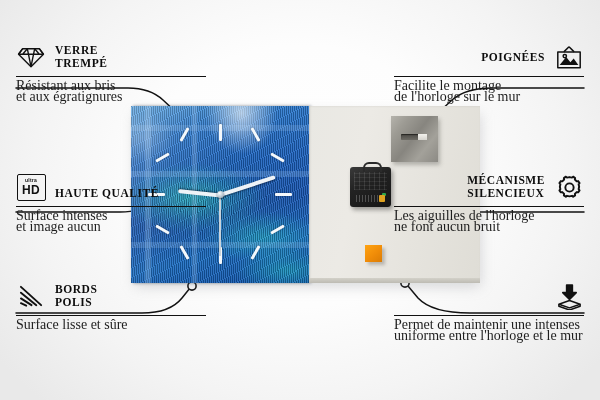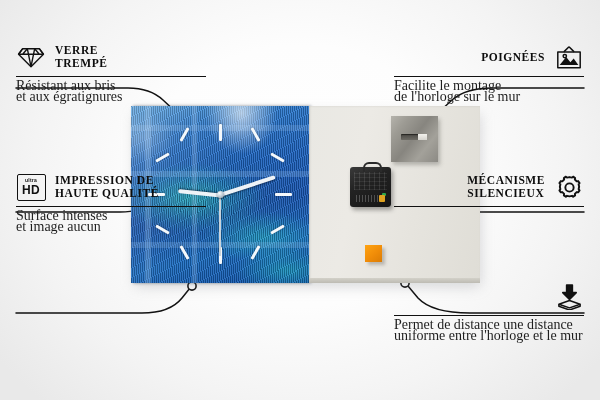--- a/index.html
+++ b/index.html
@@ -289,31 +289,51 @@
 
   <div class="callout left" id="co-impression">
     <div class="co-head">
       <span class="co-icon">
         <span class="hd-badge">
           <span class="u">ultra</span>
           <span class="h">HD</span>
         </span>
       </span>
       <span class="co-title">
-        <span>IMPRESSION DE</span><br>
+        <br>
         <span>HAUTE QUALITÉ</span>
       </span>
     </div>
     <div class="co-rule"></div>
     <div class="co-desc">
       <span>Surface intenses</span><br>
       <span>et image aucun</span>
     </div>
   </div>
 
+  <div class="callout left" id="co-bords">
+    <div class="co-head">
+      <span class="co-icon">
+        <svg viewBox="0 0 28 26" width="27" height="25" fill="none" stroke="#111" stroke-width="2" stroke-linecap="round">
+          <path d="M3 3 L24 22"></path>
+            <path d="M3 9 L19 22"></path>
+            <path d="M3 15 L14 22"></path>
+            <path d="M3 20 L8.5 22.5"></path>
+        </svg>
+      </span>
+      <span class="co-title">
+        <span>BORDS</span><br>
+        <span>POLIS</span>
+      </span>
+    </div>
+    <div class="co-rule"></div>
+    <div class="co-desc">
+      <span>Surface lisse et sûre</span>
+    </div>
+  </div>
 
   <div class="callout right" id="co-poignees">
     <div class="co-head">
       <span class="co-icon">
         <svg viewBox="0 0 30 26" width="28" height="25" fill="none" stroke="#111" stroke-width="1.6" stroke-linejoin="round">
           <rect x="3" y="7" width="24" height="17"></rect>
           <path d="M15 1.5 L9.5 7 M15 1.5 L20.5 7"></path>
           <path d="M5 21 L12 12.5 L16.5 18 L20 14 L25 21 Z" fill="#111" stroke="none"></path>
           <circle cx="10.5" cy="11.5" r="1.8"></circle>
         </svg>
@@ -336,32 +356,36 @@
           <path d="M14 3.2 l2.6 .55 1.15 -1.0 2.1 1.5 -.3 1.5 1.9 1.9 1.5 -.3 1.5 2.1 -1.0 1.15 .55 2.6 -.55 2.6 1.0 1.15 -1.5 2.1 -1.5 -.3 -1.9 1.9 .3 1.5 -2.1 1.5 -1.15 -1.0 -2.6 .55 -2.6 -.55 -1.15 1.0 -2.1 -1.5 .3 -1.5 -1.9 -1.9 -1.5 .3 -1.5 -2.1 1.0 -1.15 -.55 -2.6 .55 -2.6 -1.0 -1.15 1.5 -2.1 1.5 .3 1.9 -1.9 -.3 -1.5 2.1 -1.5 1.15 1.0z"></path>
           <circle cx="14" cy="14" r="4.3"></circle>
         </svg>
       </span>
       <span class="co-title">
         <span>MÉCANISME</span><br>
         <span>SILENCIEUX</span>
       </span>
     </div>
     <div class="co-rule"></div>
+    <div class="co-desc">
+      <span>Les aiguilles de l'horloge</span><br>
+      <span>ne font aucun bruit</span>
+    </div>
   </div>
 
   <div class="callout right" id="co-entretoise">
     <div class="co-head">
       <span class="co-icon">
         <svg viewBox="0 0 28 28" width="27" height="27" fill="none" stroke="#111" stroke-width="1.6" stroke-linejoin="round">
           <path d="M11 2 h6 v8 h4 l-7 7 -7 -7 h4 z" fill="#111"></path>
           <path d="M14 18.2 L25 22 L14 25.8 L3 22 Z"></path>
           <path d="M3 22 v2.2 L14 28 l11 -3.8 V22"></path>
         </svg>
       </span>
     </div>
     <div class="co-rule"></div>
     <div class="co-desc">
-      <span>Permet de distance une distance</span><br>
+      <span>Permet de maintenir une intenses</span><br>
       <span>uniforme entre l'horloge et le mur</span>
     </div>
   </div>
 
 </div>
 
 </body></html>

